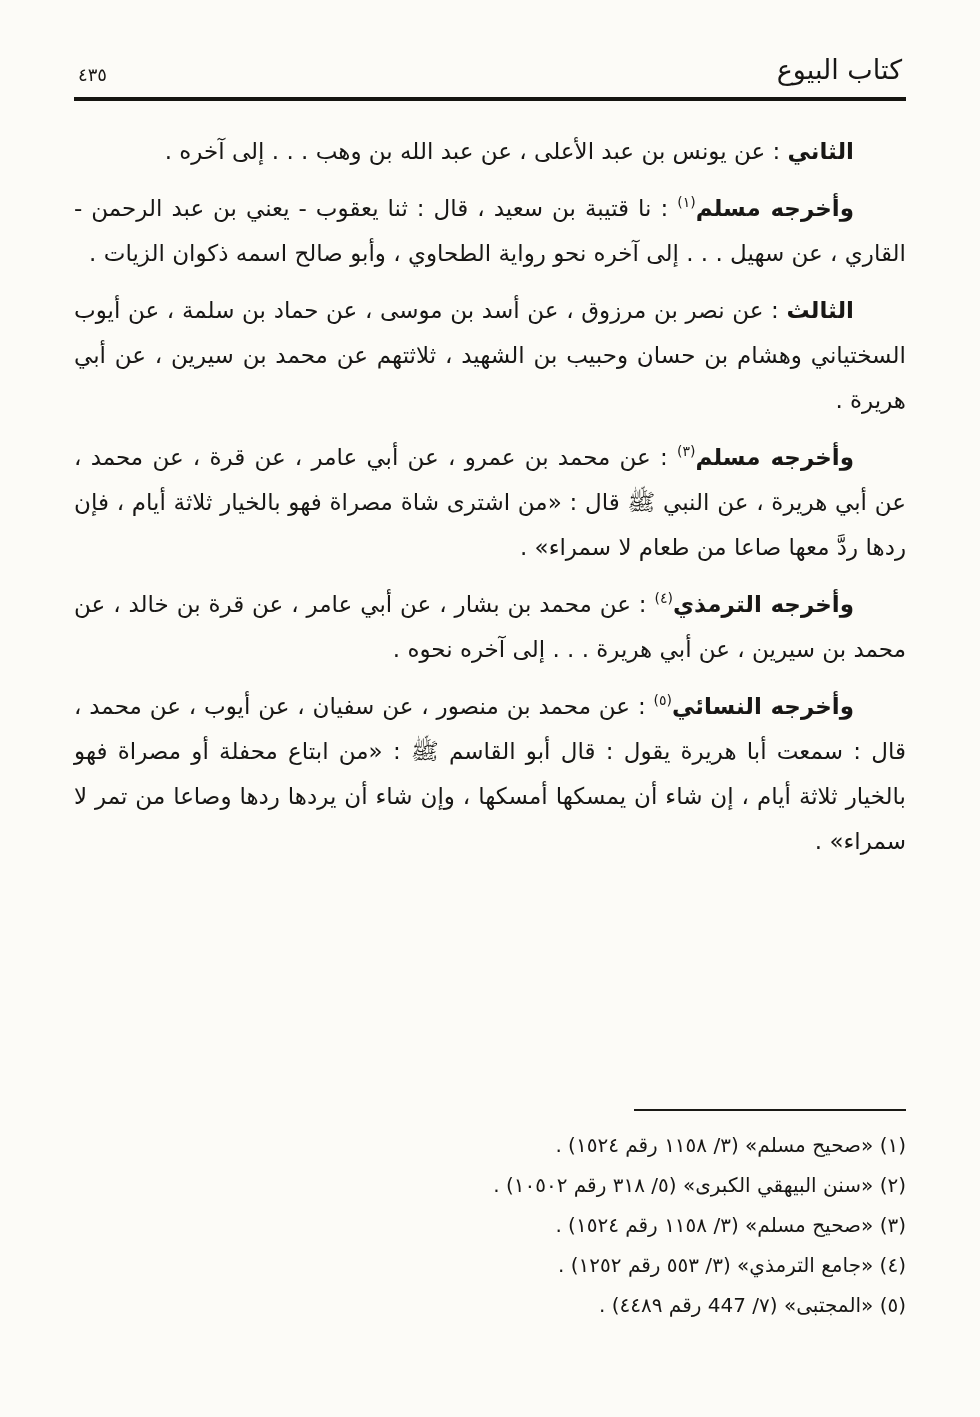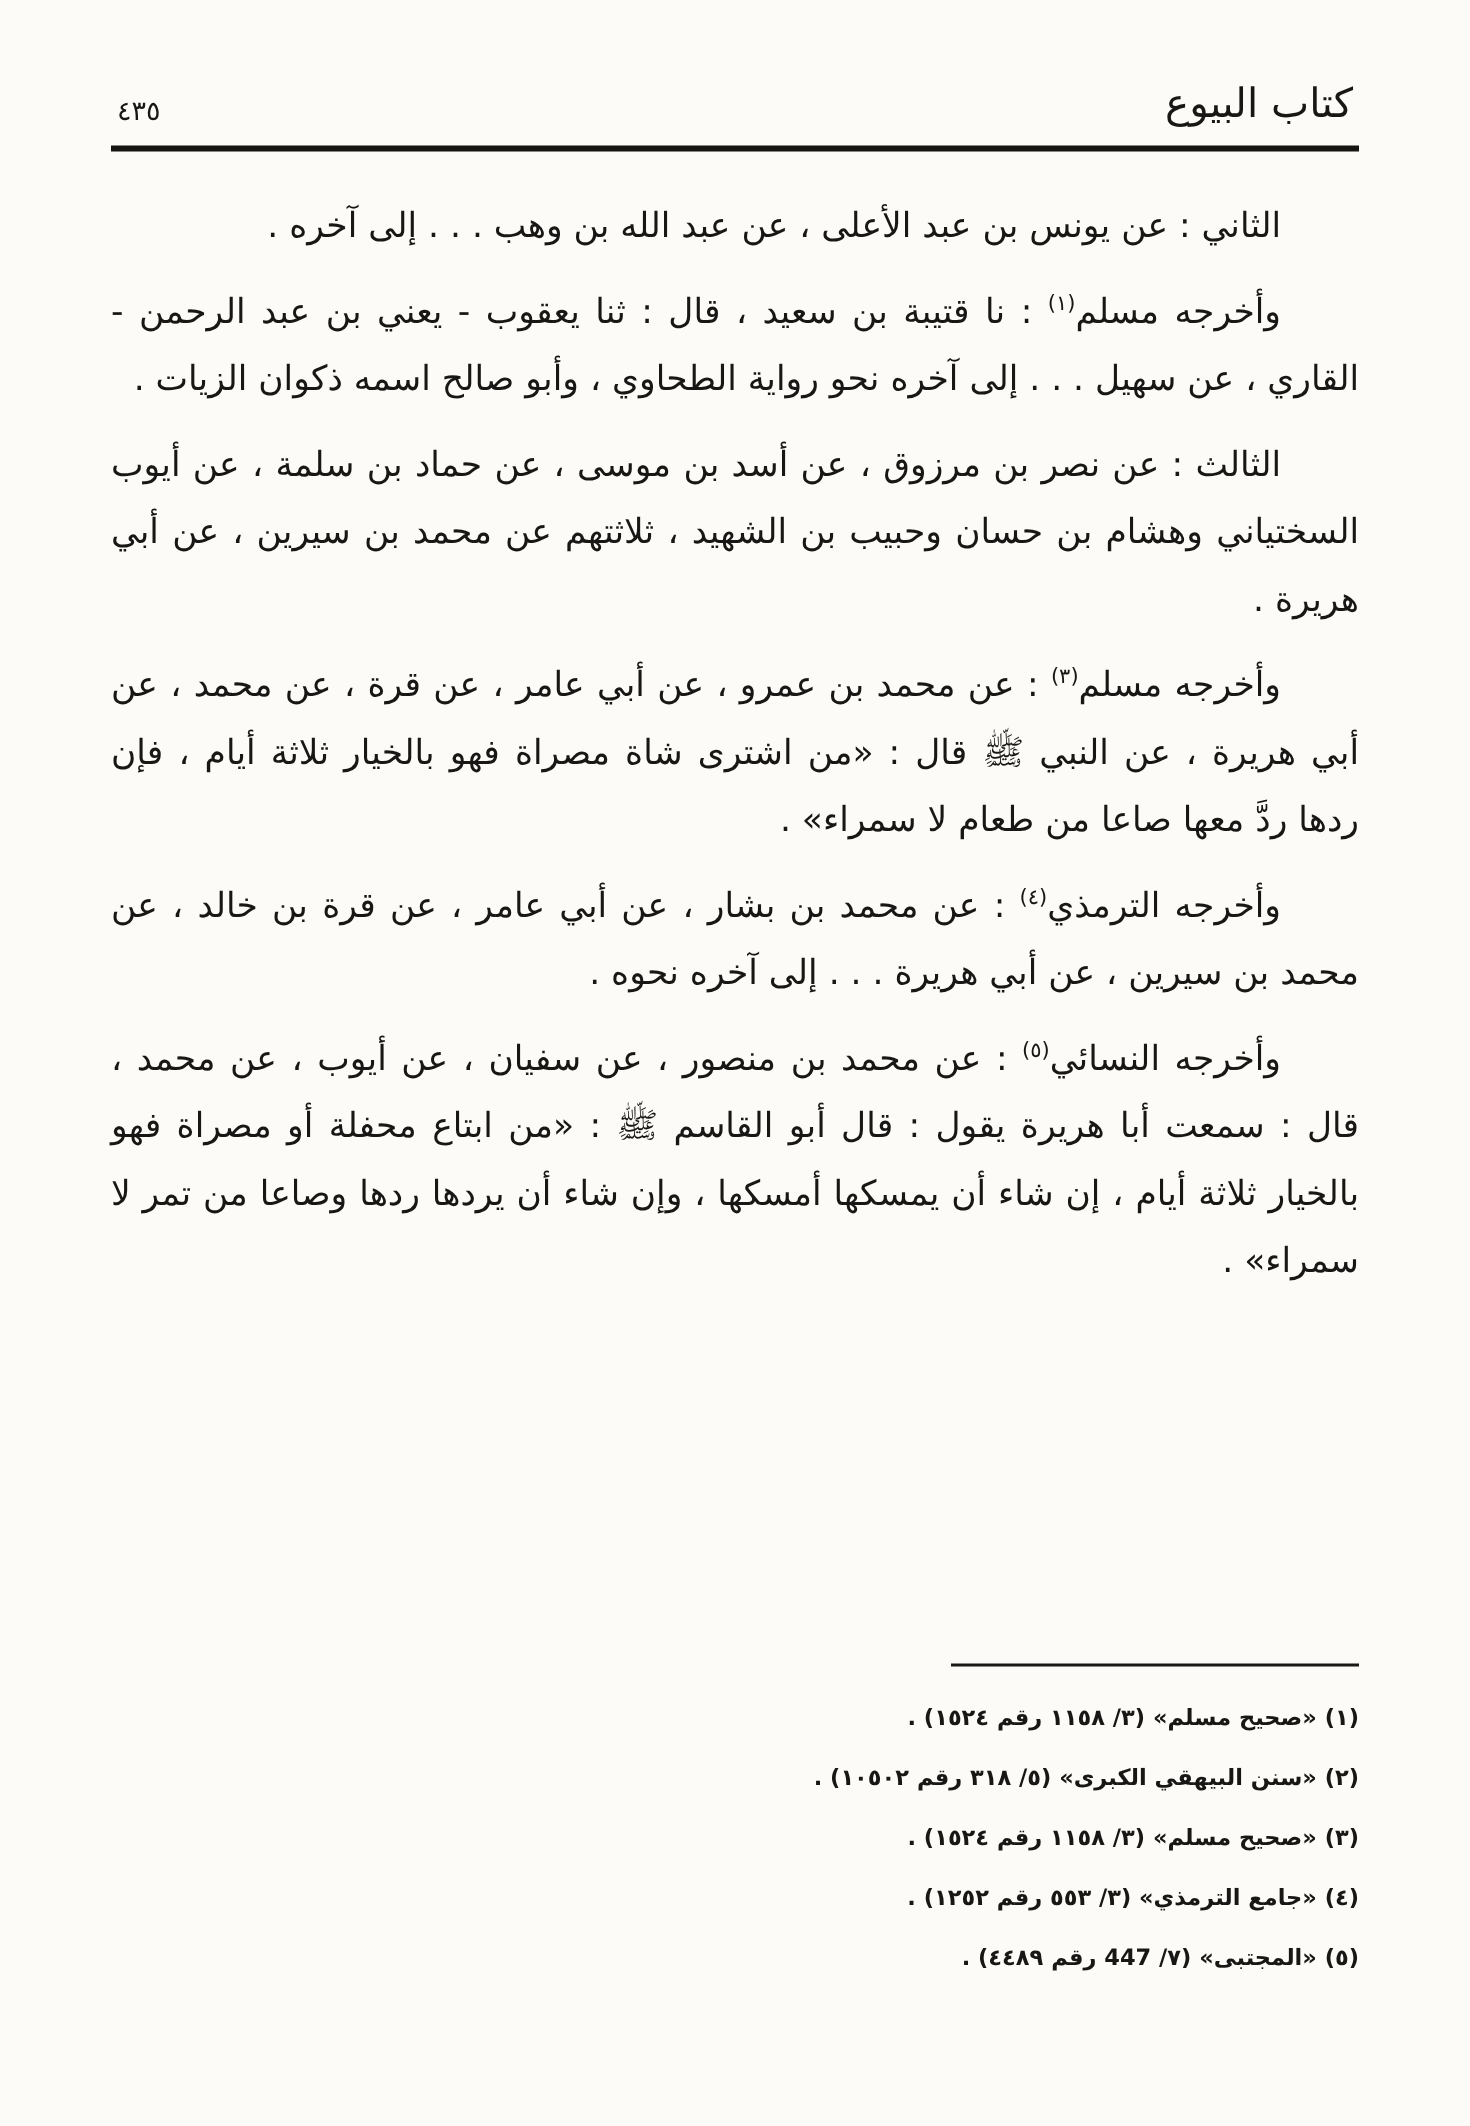--- a/index.html
+++ b/index.html
@@ -40,43 +40,42 @@
   }
   .body-text {
     font-size: 23px;
     line-height: 45px;
     text-align: justify;
   }
   .para {
     margin: 0 0 12px 0;
     text-indent: 52px;
   }
-  .lead { font-weight: normal; }
+  .lead { font-weight: bold; }
   .fn-marker {
     font-size: 14px;
     line-height: 0;
     vertical-align: super;
   }
   .footnotes {
     position: absolute;
     right: 74px;
     left: 74px;
     bottom: 92px;
   }
   .footnote-sep {
     width: 272px;
     border: none;
     border-top: 2px solid #1a1915;
     margin: 0 0 14px auto;
   }
   .footnote {
-    font-size: 15px;
+    font-size: 20px;
     line-height: 40px;
     white-space: nowrap;
-    font-weight: bold;
   }
 </style>
 </head>
 <body>
 
 <div class="page">
 
   <header class="page-header">
     <div class="header-title">كتاب البيوع</div>
     <div class="page-number">٤٣٥</div>

